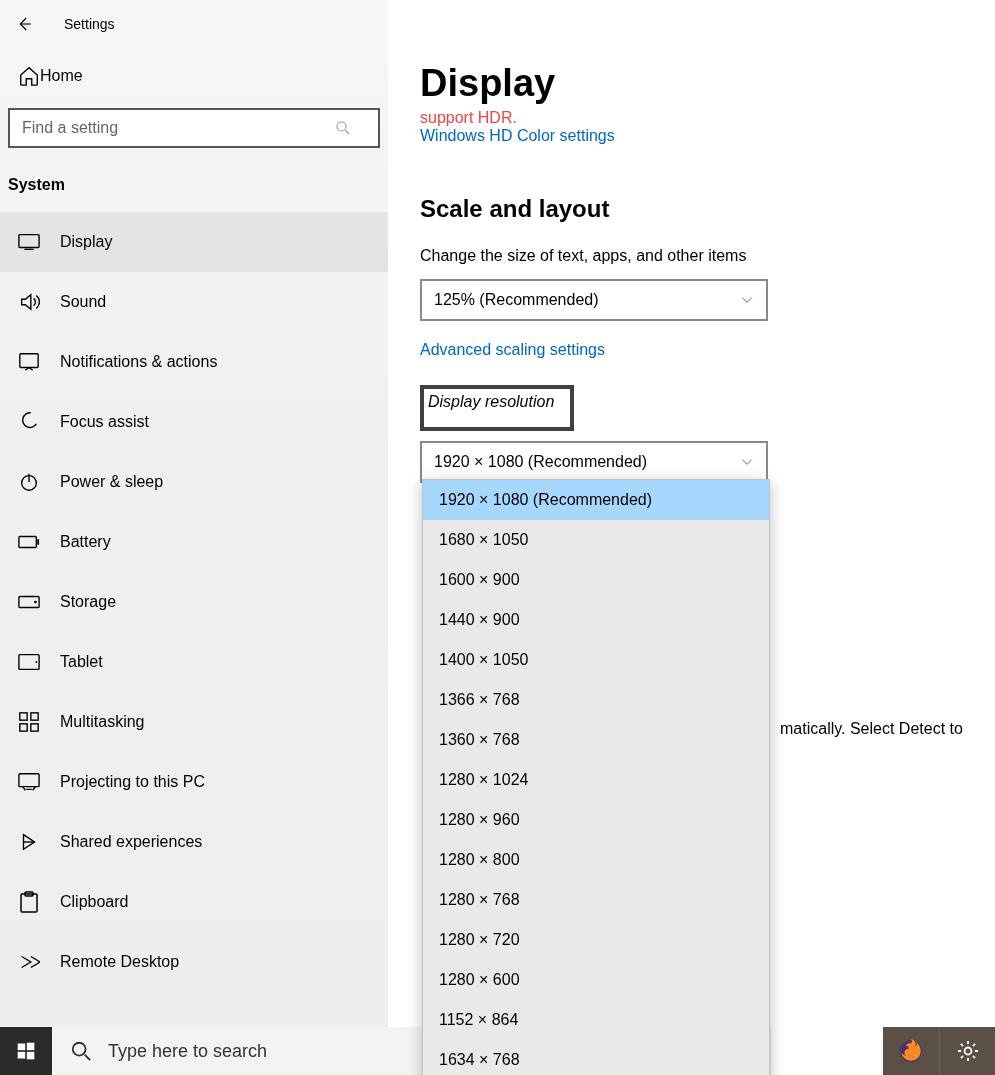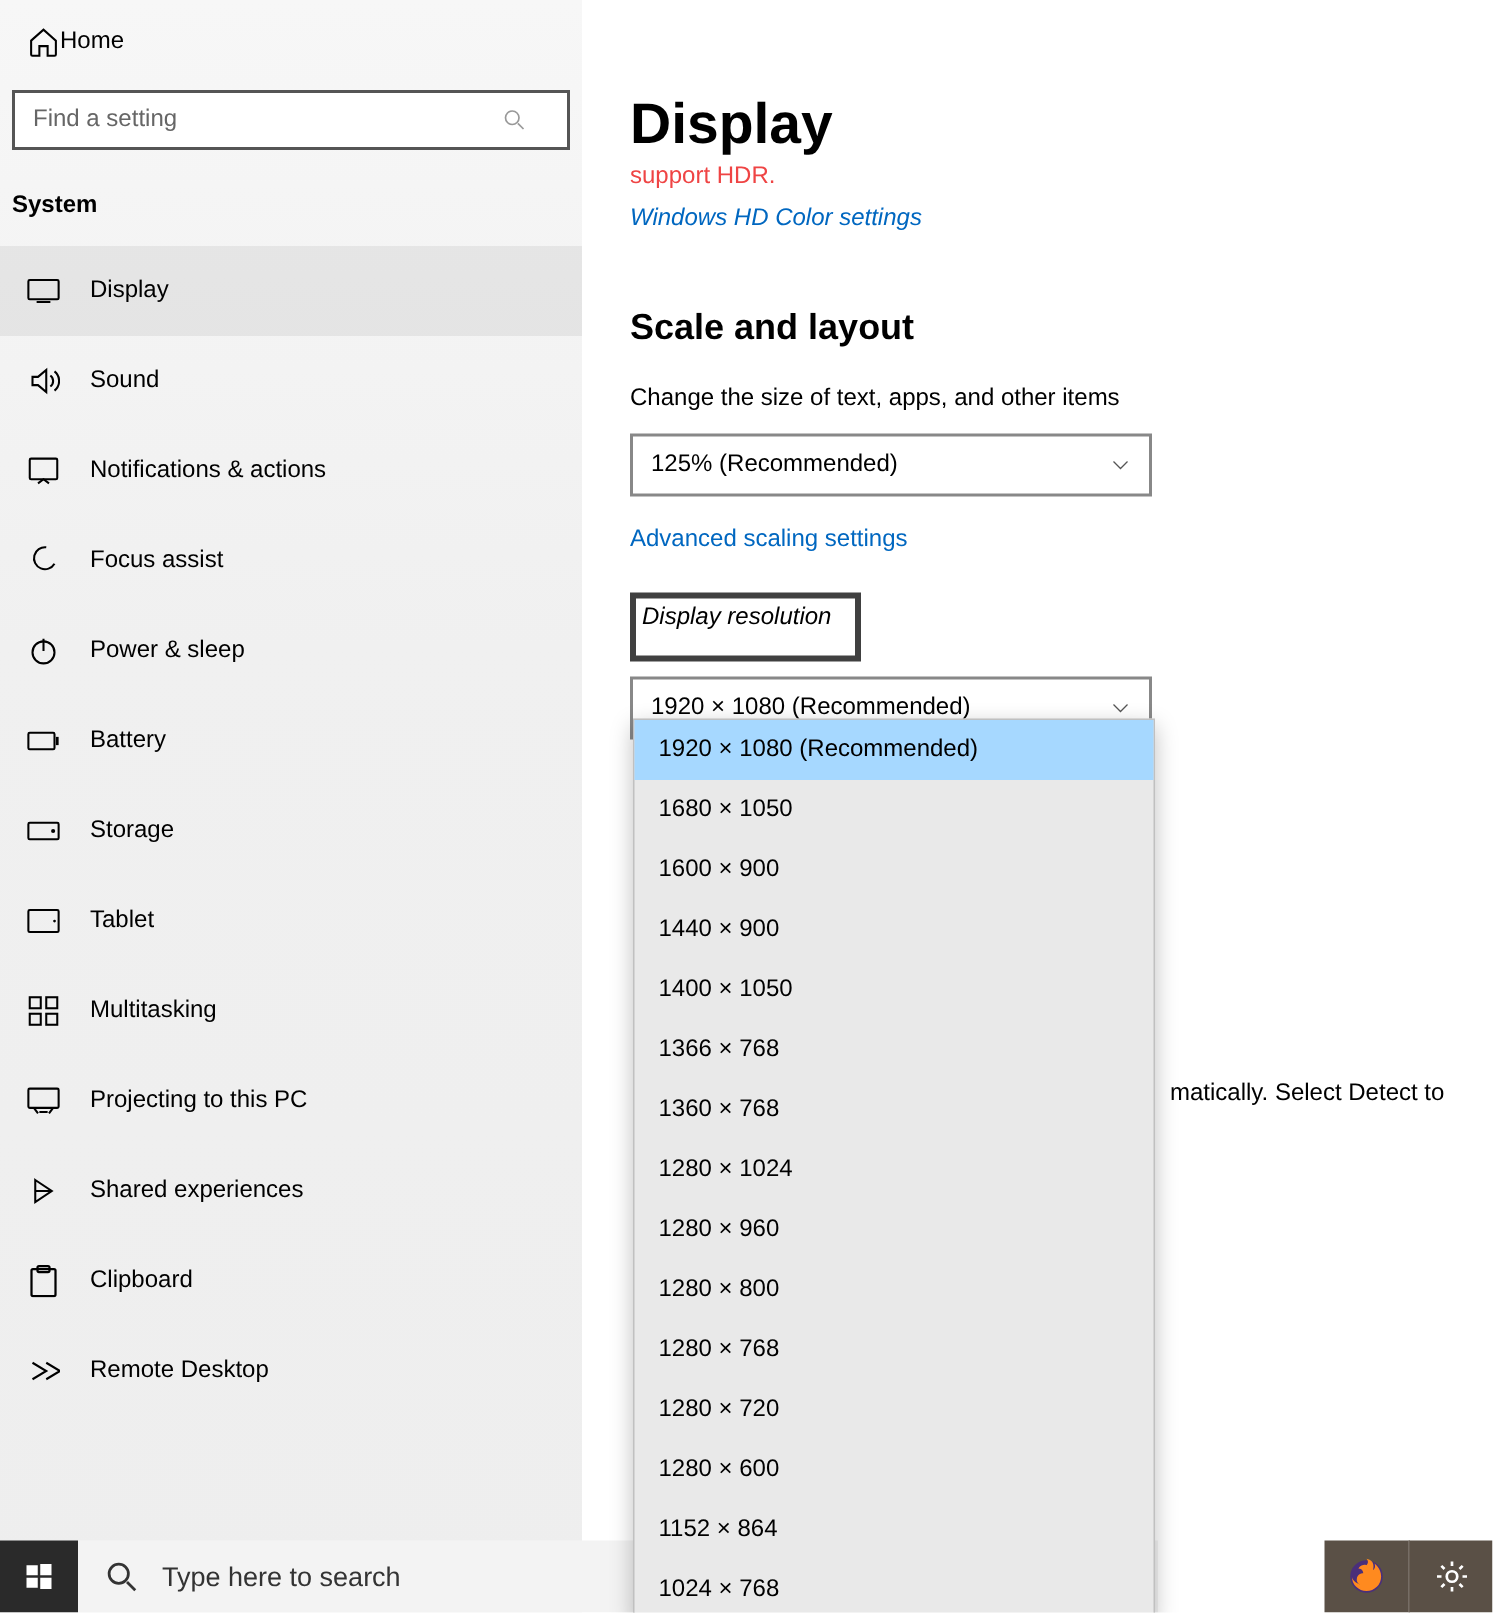--- a/index.html
+++ b/index.html
@@ -159,20 +159,29 @@
   }
   .tb-btn + .tb-btn { border-left:1px solid #6a6056;}
   svg { display:block; }
 </style>
 </head>
 <body>
 
 <div class="window">
 
   <div class="sidebar">
+    <div class="titlebar">
+      <div class="back-btn">
+        <svg class="icon" width="18" height="18" viewBox="0 0 24 24">
+            <path d="M15 4l-8 8 8 8" stroke="#000" stroke-width="1.5" fill="none"></path>
+            <path d="M7 12h14" stroke="#000" stroke-width="1.5"></path>
+          </svg>
+      </div>
+      <span>Settings</span>
+    </div>
 
     <div class="home-row">
       <span class="icon">
         <svg width="22" height="22" viewBox="0 0 24 24">
             <path d="M3 11l9-8 9 8v10a1 1 0 0 1-1 1h-5v-7h-6v7H4a1 1 0 0 1-1-1z" fill="none" stroke="#000" stroke-width="1.5"></path>
           </svg>
       </span>
       <span>Home</span>
     </div>
 
@@ -305,21 +314,21 @@
             </svg>
           </span>
         <span>Remote Desktop</span>
       </div>
     </div>
   </div>
 
   <div class="main">
     <div class="page-title">Display</div>
     <div class="cut-text">support HDR.</div>
-    <div class="link" style="margin-top:10px;font-style:italic;">Windows HD Color settings</div>
+    <div class="link" style="margin-top:0;">Windows HD Color settings</div>
 
     <div class="section-title">Scale and layout</div>
     <div class="field-label">Change the size of text, apps, and other items</div>
     <div class="combo">
       <span>125% (Recommended)</span>
       <span class="chevron">
           <svg width="14" height="14" viewBox="0 0 24 24">
             <path d="M4 8l8 8 8-8" stroke="#555" stroke-width="1.5" fill="none"></path>
           </svg>
         </span>
@@ -380,21 +389,21 @@
   <div class="opt">
       <span>1280 × 720</span>
     </div>
   <div class="opt">
       <span>1280 × 600</span>
     </div>
   <div class="opt">
       <span>1152 × 864</span>
     </div>
   <div class="opt">
-      <span>1024 × 768</span>
+      <span>1634 × 768</span>
     </div>
 </div>
 
 <div class="taskbar">
   <div class="start-btn">
     <svg width="20" height="20" viewBox="0 0 24 24">
       <rect x="2" y="3" width="9" height="8" fill="#fff"></rect>
         <rect x="13" y="2" width="9" height="9" fill="#fff"></rect>
       <rect x="2" y="13" width="9" height="8" fill="#fff"></rect>
         <rect x="13" y="13" width="9" height="9" fill="#fff"></rect>

